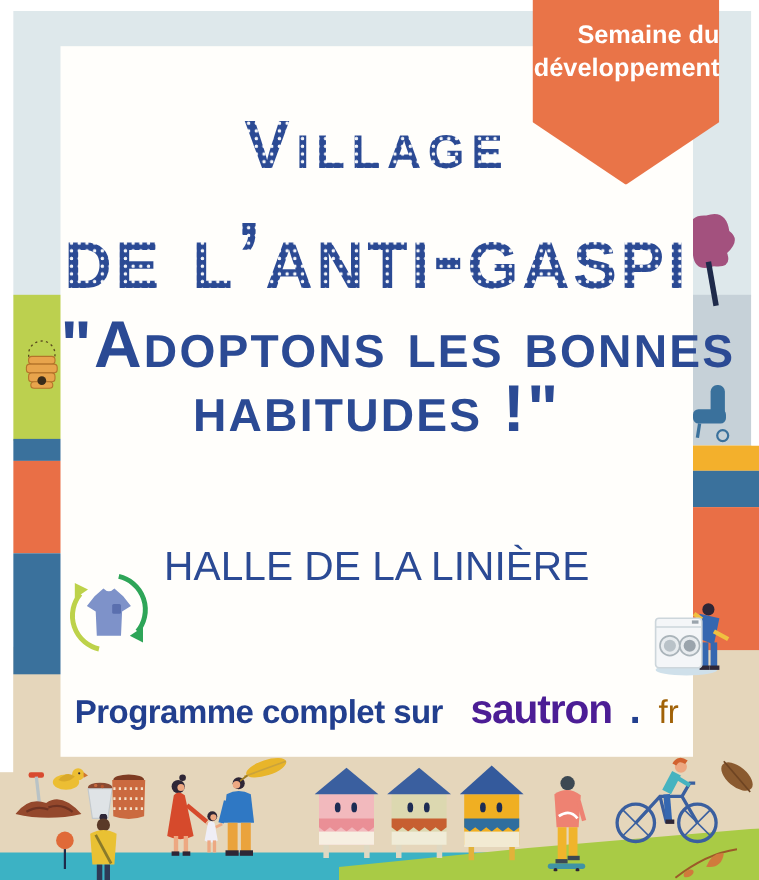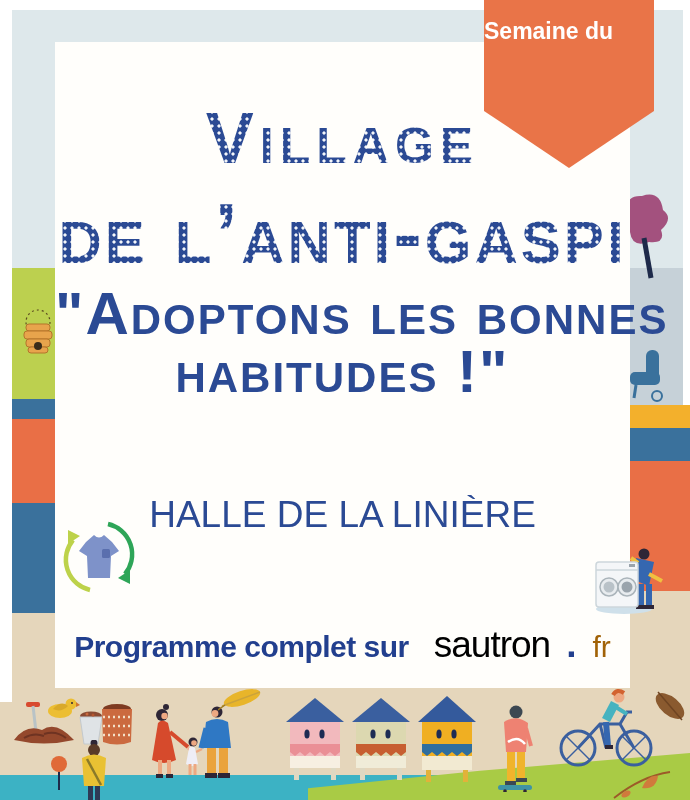--- a/index.html
+++ b/index.html
@@ -27,41 +27,41 @@
   
   .card { position:absolute; left:55px; top:42px; width:575px; height:646px; background:#fffefb; z-index:5; }
   .card .line { position:absolute; left:0; right:0; text-align:center; white-space:nowrap; }
 
   .dotted { font-weight:bold; color:#2b4a94; letter-spacing:6px; font-variant-caps:small-caps; line-height:1; }
   @supports ((-webkit-background-clip:text) or (background-clip:text)) {
     .dotted { color:transparent; background-color:#2b4a94;
       background-image:radial-gradient(circle at 3px 3px, rgba(255,255,255,.95) 1.3px, transparent 1.9px);
       background-size:7px 7px; -webkit-background-clip:text; background-clip:text; }
   }
-  .title1 { top:60px;  font-size:72px; }
+  .title1 { top:60px;  font-size:62px; }
   .title2 { top:148px; font-size:86px; letter-spacing:3px; }
 
   .quote { font-weight:bold; color:#2b4a94; font-variant-caps:small-caps; line-height:1; letter-spacing:2px; }
   .quote1 { top:242px; font-size:60px; }
   .quote2 { top:300px; font-size:60px; }
 
   .date  { top:398px; font-size:42px; font-weight:bold; color:#ee6f43; letter-spacing:1px; }
   .venue { top:452px; font-size:37px; font-weight:normal; color:#2b4a94; }
   .hours { top:502px; font-size:34px; font-weight:bold; color:#2b4a94; letter-spacing:4px; }
 
   .footer-line { top:582px; display:flex; justify-content:center; align-items:baseline; gap:16px; }
   .footer-prefix { font-size:30px; font-weight:bold; color:#223f8e; letter-spacing:-0.5px; }
-  .footer-site   { font-size:37px; color:#000000; font-weight:400; margin-left:9px; letter-spacing:-1px; }
+  .footer-site   { font-size:37px; color:#4c1d95; font-weight:700; margin-left:9px; letter-spacing:-1px; }
   .footer-dot    { font-size:37px; color:#223f8e; font-weight:bold; }
   .footer-tld    { font-size:30px; color:#a16207; font-weight:500; }
 
   
   .ribbon { position:absolute; left:484px; top:0; width:170px; height:168px; background:#e97448; z-index:7;
             clip-path:polygon(0 0, 100% 0, 100% 66%, 50% 100%, 0 66%);
-            padding-top:16px; text-align:left; }
+            padding-top:16px; text-align:right; }
   .ribbon div { color:#ffffff; font-weight:bold; font-size:23px; line-height:30px; }
 
   
   .ill { position:absolute; z-index:4; }
   .z2 { z-index:2; } .z6 { z-index:6; }
 </style>
 </head>
 <body>
 
 <div class="poster">
@@ -291,15 +291,16 @@
   </svg>
 
   <svg class="ill" style="left:612px; top:768px;" width="60" height="32" viewBox="0 0 60 32">
     <path d="M2,30 Q30,8 58,4" fill="none" stroke="#9c5a28" stroke-width="1.8"></path>
     <path d="M30,20 Q36,6 46,8 Q44,22 30,20 Z" fill="#d07a3c"></path>
     <ellipse cx="14" cy="26" rx="5" ry="3" fill="#d07a3c" transform="rotate(-30 14 26)"></ellipse>
   </svg>
 
   <div class="ribbon">
     <div>Semaine du</div>
+    <div>développement</div>
   </div>
 
 </div>
 
 </body></html>

